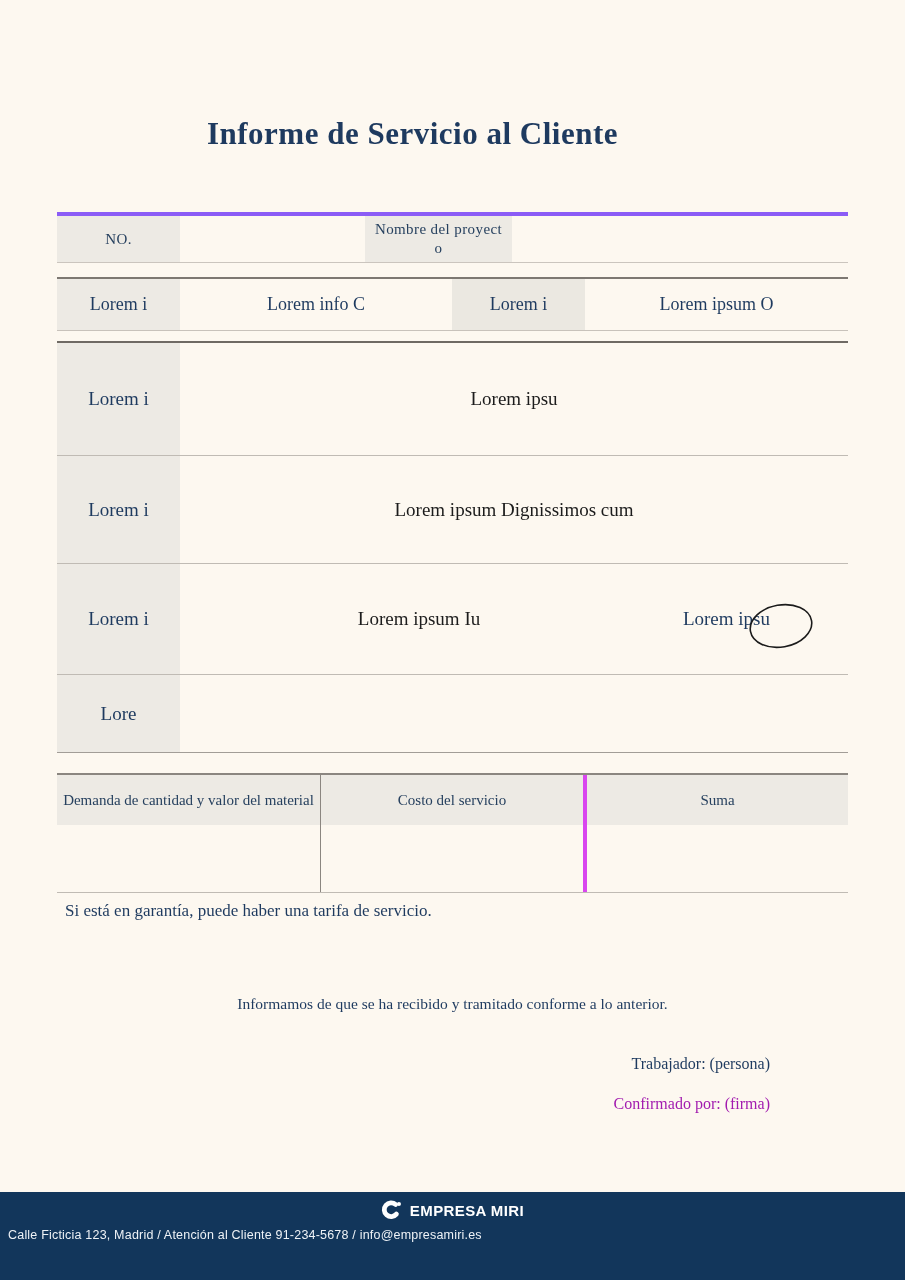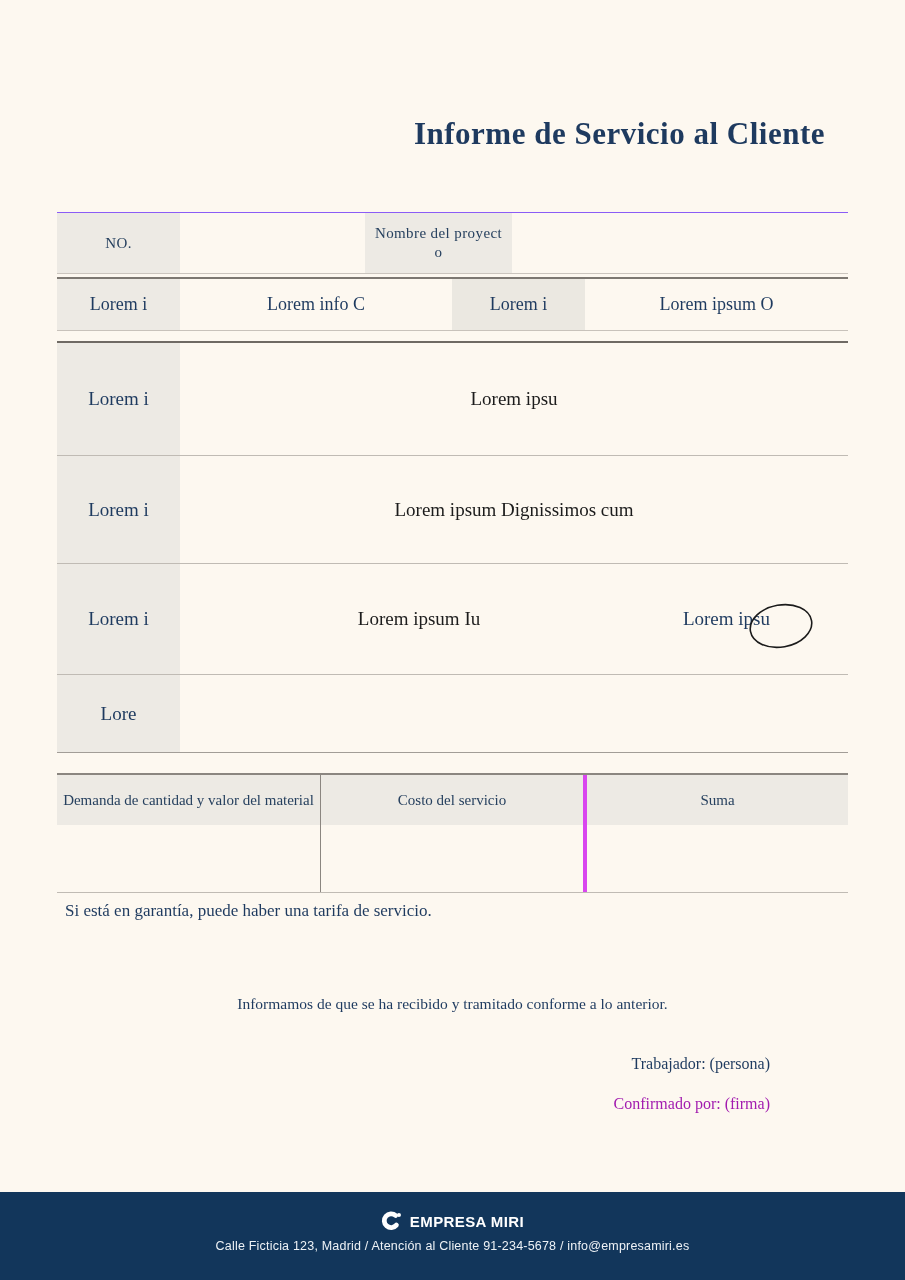--- a/index.html
+++ b/index.html
@@ -6,27 +6,27 @@
   body{
     width:905px;height:1280px;position:relative;overflow:hidden;
     background:#FDF8F0;
     font-family:"Liberation Serif","DejaVu Serif",serif;
     color:#1E3A5F;
   }
   .abs{position:absolute;}
 
   
   .doc-title{
-    top:116px;left:0;width:825px;text-align:right;
+    top:116px;left:0;width:825px;text-align:center;
     font-size:31px;font-weight:600;letter-spacing:.5px;color:#1E3A5F;
   }
 
   
-  .sec-a{left:57px;top:212px;width:791px;height:62px;
-    border-top:1px solid #8b5cf6;border-bottom:1px solid #CBC5BE;box-sizing:border-box;}
+  .sec-a{left:57px;top:212px;width:791px;height:51px;
+    border-top:4px solid #8b5cf6;border-bottom:1px solid #CBC5BE;box-sizing:border-box;}
   .sec-a .gcell{position:absolute;top:0;bottom:0;background:#EDEAE4;
     display:flex;align-items:center;justify-content:center;text-align:center;
     font-size:15px;color:#27415F;letter-spacing:.4px;}
   .cell-no{left:0;width:123px;}
   .cell-project{left:308px;width:147px;padding:0 8px;box-sizing:border-box;
     word-break:break-all;line-height:1.25;}
 
   
   .sec-b{left:57px;top:277px;width:791px;height:54px;
     border-top:2px solid #7D7872;border-bottom:1px solid #C8C2BB;box-sizing:border-box;}
@@ -70,23 +70,23 @@
 
   
   .note-warranty{left:65px;top:901px;font-size:17px;color:#1E3A5F;}
   .note-confirm{left:0;width:905px;top:995px;text-align:center;font-size:15.5px;color:#1E3A5F;}
   .note-worker{right:135px;top:1055px;text-align:right;font-size:16px;color:#1E3A5F;}
   .note-signed{right:135px;top:1095px;text-align:right;font-size:16px;color:#a21caf;}
 
   
   .footer{left:0;top:1192px;width:905px;height:88px;background:#12365B;
     font-family:"Liberation Sans","DejaVu Sans",sans-serif;color:#FFFFFF;}
-  .brand-row{display:flex;align-items:center;justify-content:center;gap:7px;padding-top:18px;}
+  .brand-row{display:flex;align-items:center;justify-content:center;gap:7px;padding-top:7px;}
   .brand-name{font-size:15px;font-weight:bold;letter-spacing:.4px;}
-  .footer-address{margin-top:7px;text-align:center;font-size:12.5px;color:#Eef2f6;letter-spacing:.2px;}
+  .footer-address{margin-top:7px;text-align:left;font-size:12.5px;color:#Eef2f6;letter-spacing:.2px;padding-left:8px;}
 </style>
 </head>
 <body>
 
 <div class="abs doc-title">Informe de Servicio al Cliente</div>
 
 <div class="abs sec-a">
   <div class="gcell cell-no">NO.</div>
   <div class="gcell cell-project">Nombre del proyecto</div>
 </div>

